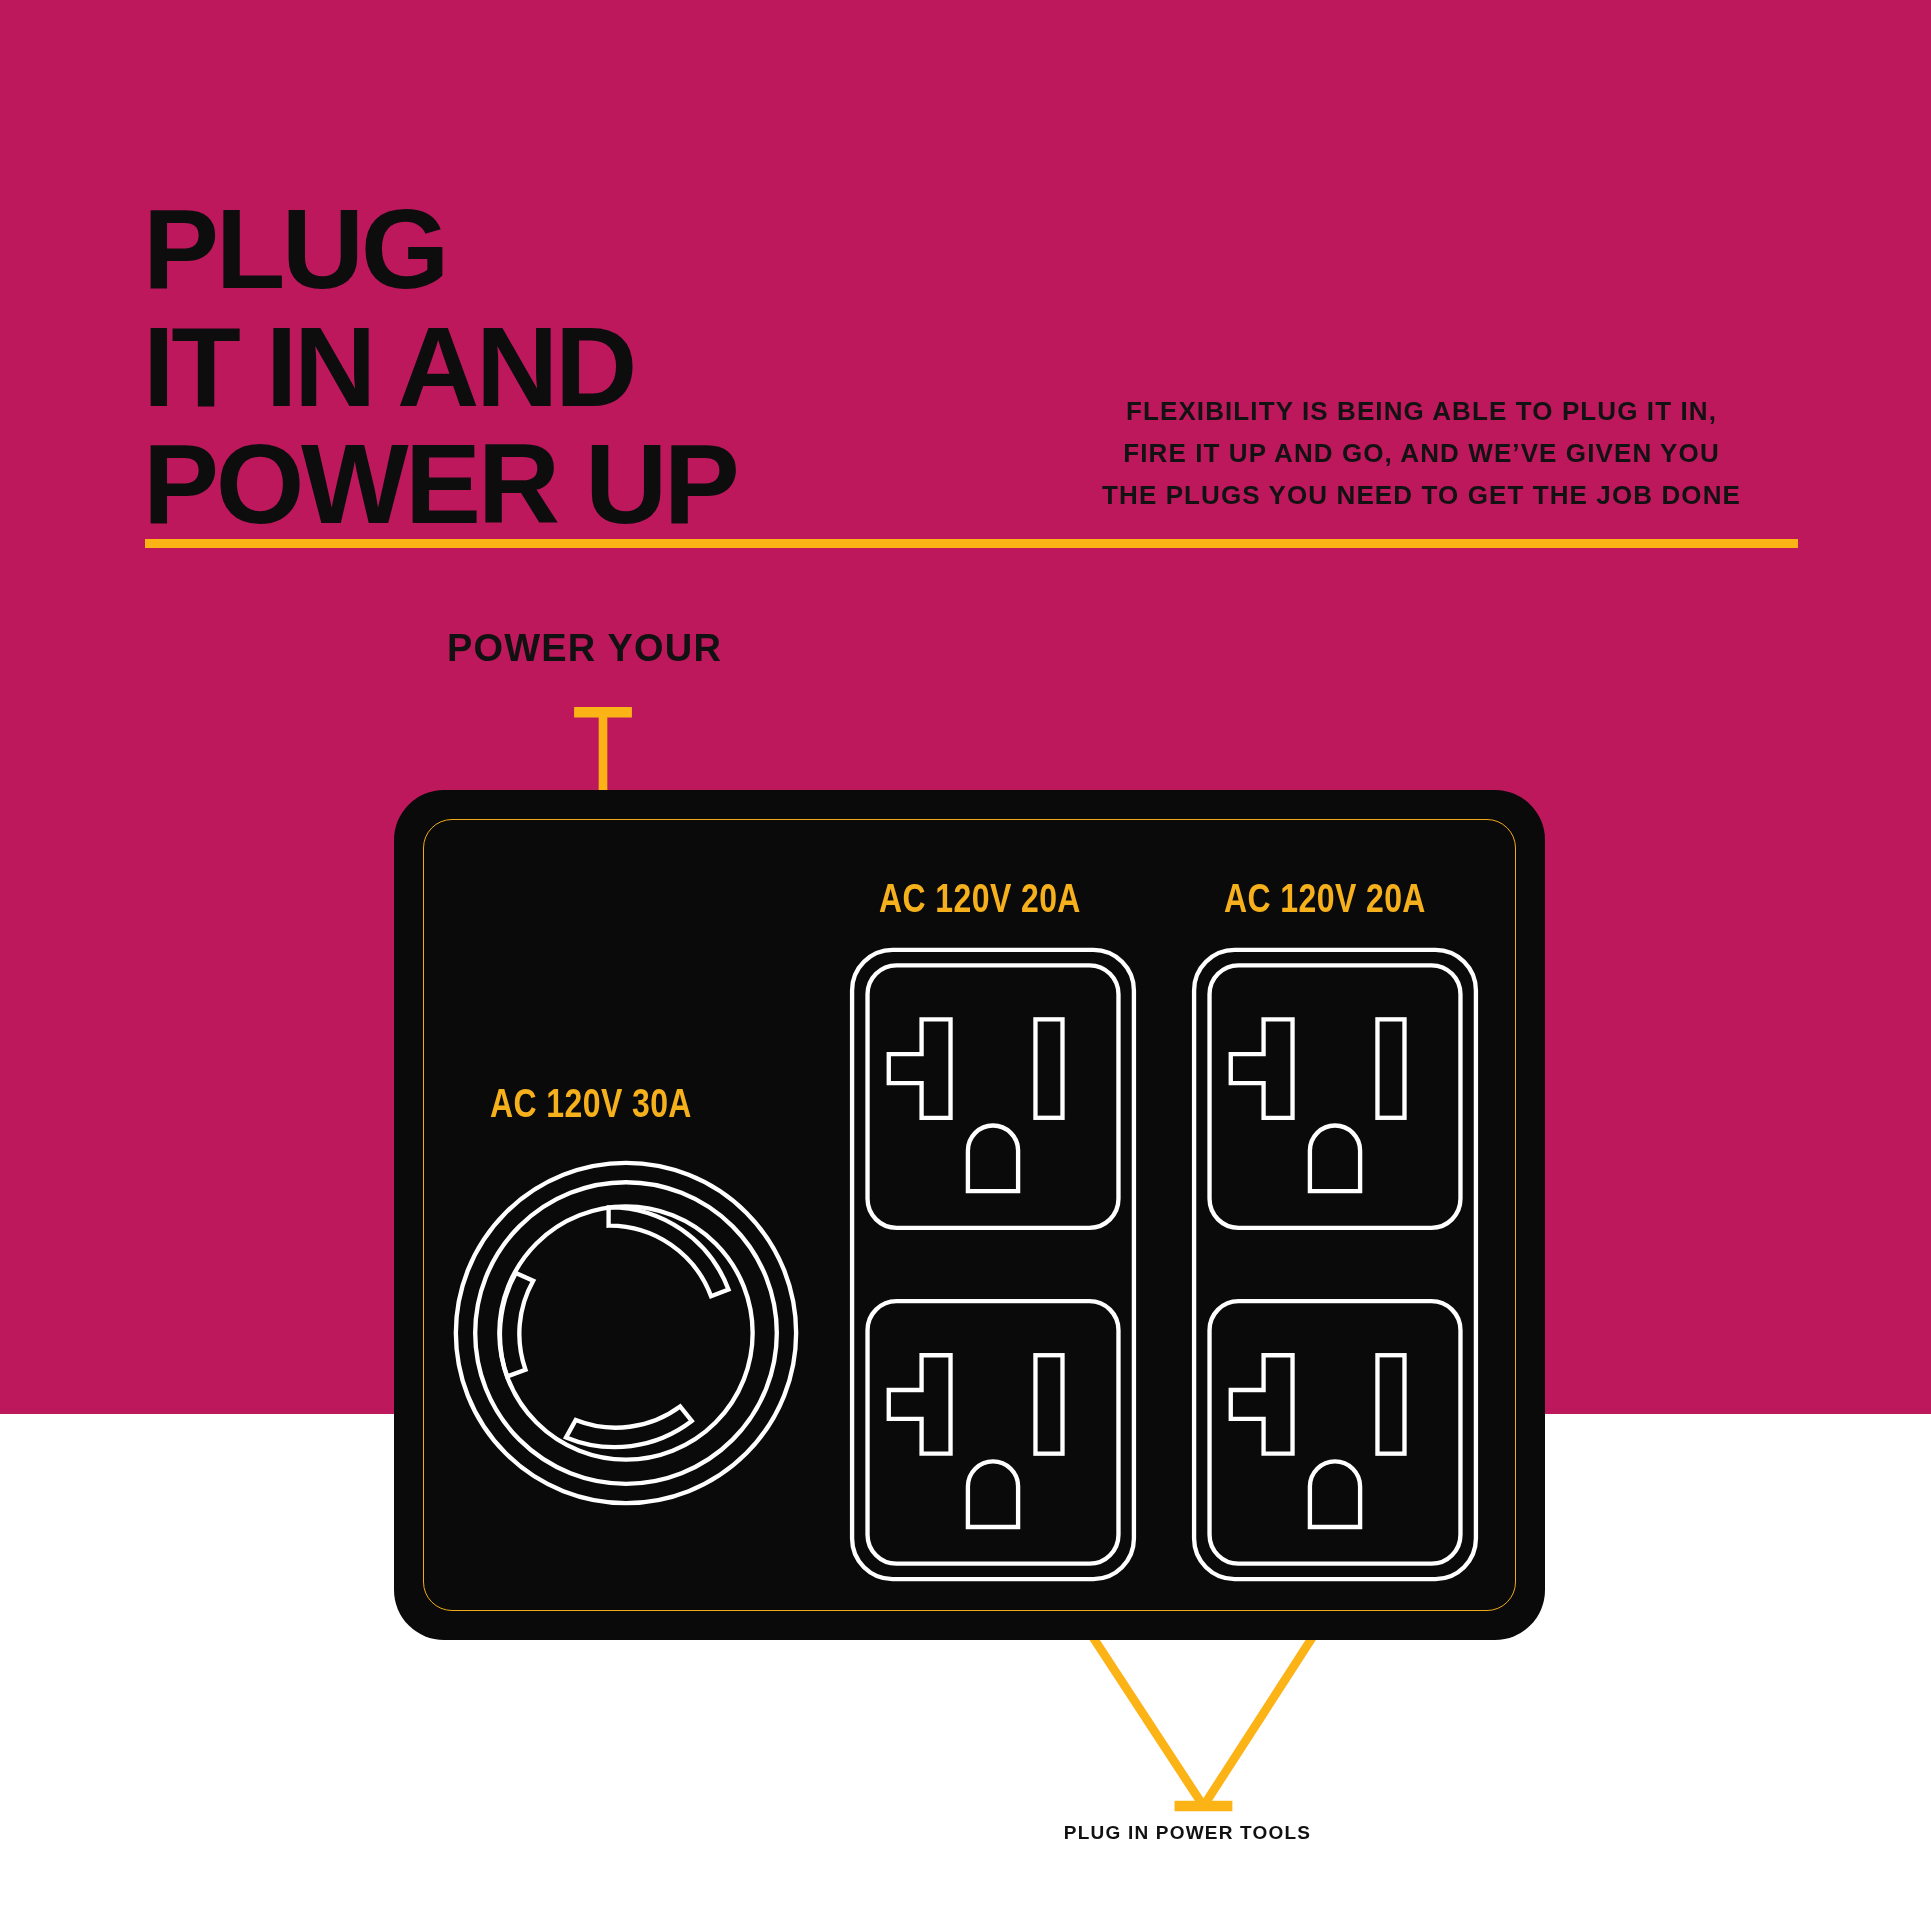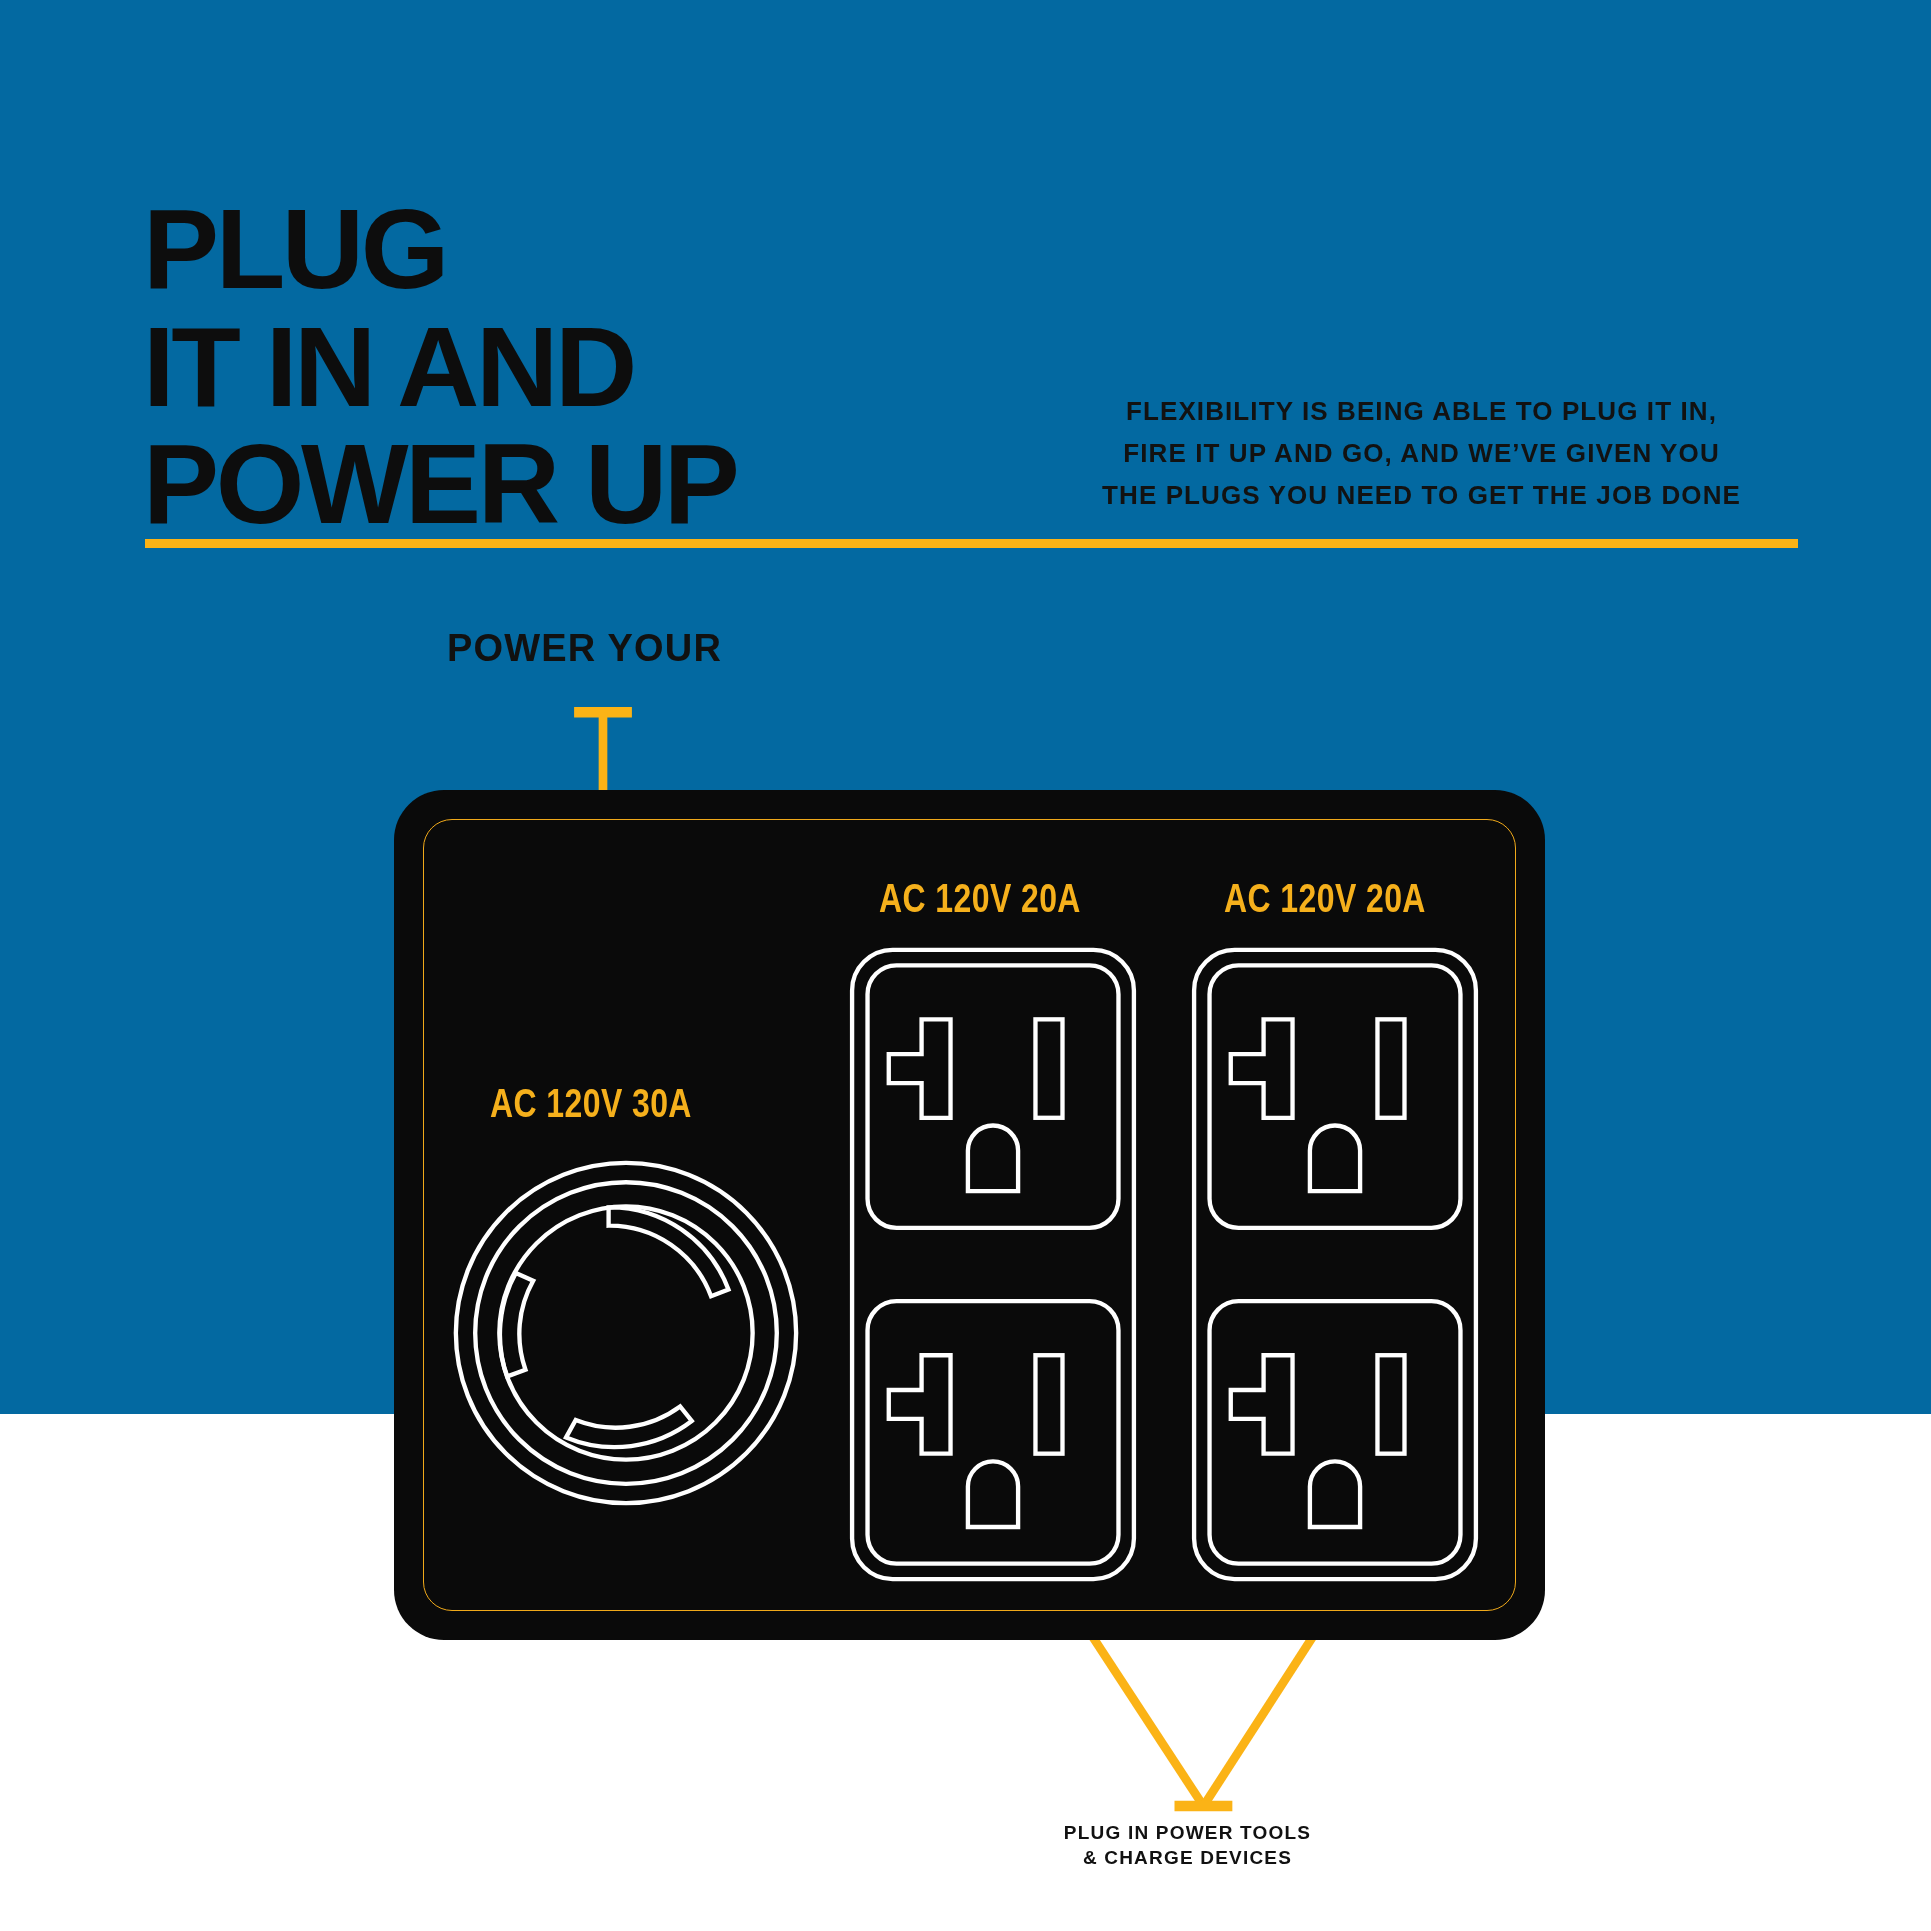--- a/index.html
+++ b/index.html
@@ -13,21 +13,21 @@
     font-family: "Liberation Sans", sans-serif;
     color: #111111;
     overflow: hidden;
     position: relative;
   }
 
   #stage {
     position: relative;
     width: 1931px;
     height: 1414px;
-    background: #0369a1;
+    background: #be185d;
   }
 
   
   #headline {
     position: absolute;
     left: 143px;
     top: 114px;
     width: 830px;
     font-weight: 900;
     font-size: 114px;
@@ -194,21 +194,20 @@
   <svg id="callout-bottom-leader" viewBox="0 0 420 280">
     <circle cx="76" cy="22" r="17" fill="#fbb316"></circle>
     <circle cx="374" cy="22" r="17" fill="#fbb316"></circle>
     <line x1="76" y1="22" x2="224" y2="248" stroke="#fbb316" stroke-width="9"></line>
     <line x1="374" y1="22" x2="228" y2="248" stroke="#fbb316" stroke-width="9"></line>
     <line x1="196" y1="251" x2="256" y2="251" stroke="#fbb316" stroke-width="11"></line>
   </svg>
 
   <div id="callout-bottom-label">
     <span class="cl-line">PLUG IN POWER TOOLS</span>
-    <span class="cl-line">&amp; CHARGE DEVICES</span>
   </div>
 
   <div id="panel">
     <div id="panel-inner-border"></div>
   </div>
 
   <div class="ac-label" id="label-30a">AC 120V 30A</div>
   <div class="ac-label" id="label-20a-1">AC 120V 20A</div>
   <div class="ac-label" id="label-20a-2">AC 120V 20A</div>
 

